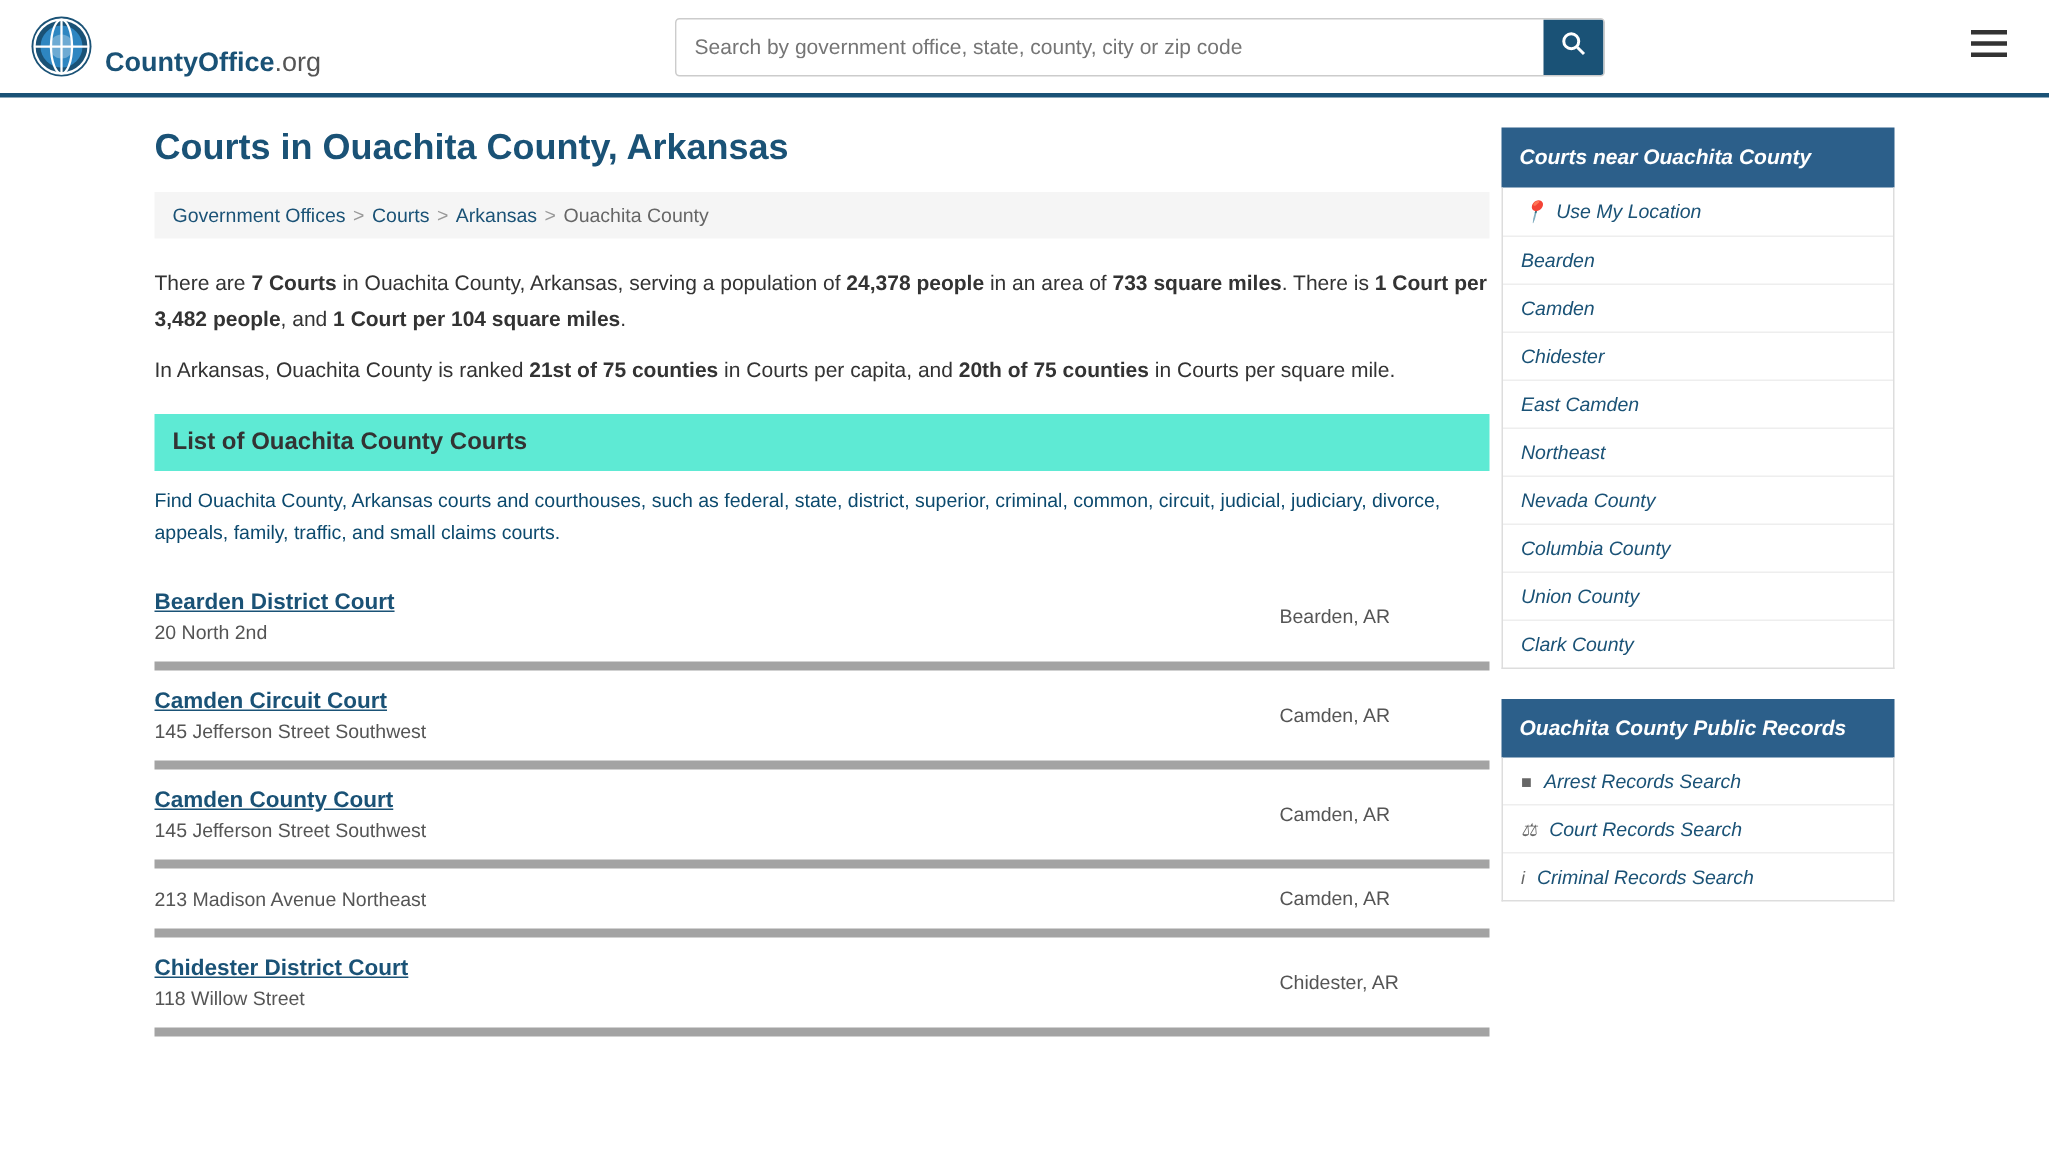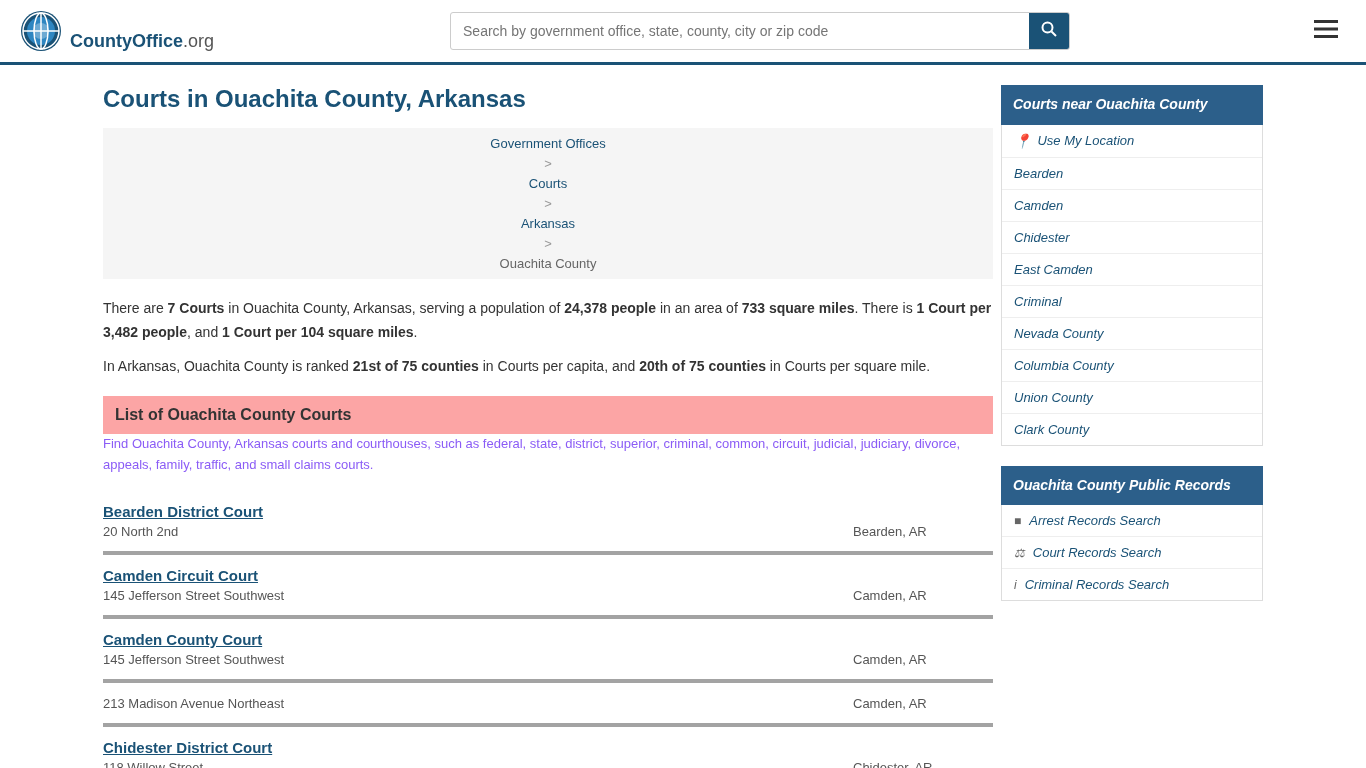--- a/index.html
+++ b/index.html
@@ -79,59 +79,58 @@
     }
     .breadcrumb {
       background: #f5f5f5;
       padding: 8px 12px;
       font-size: 13px;
       color: #666;
       margin-bottom: 18px;
       display: flex;
       align-items: center;
       gap: 5px;
-      flex-direction: column;
     }
     .breadcrumb a {
       color: #1a5276;
       text-decoration: none;
     }
     .breadcrumb .sep {
       color: #999;
     }
     .stats-text {
       font-size: 14px;
       line-height: 1.7;
       margin-bottom: 10px;
       color: #333;
     }
     .stats-text strong {
       font-weight: bold;
     }
 
     .section-header {
-      background: #fca5a5;
+      background: #5eead4;
       padding: 10px 12px;
       font-size: 16px;
       font-weight: bold;
       color: #333;
-      margin: 18px 0 0 0;
+      margin: 18px 0 10px 0;
     }
     .section-desc {
       font-size: 13px;
-      color: #8b5cf6;
+      color: #0c4a6e;
       line-height: 1.6;
       margin-bottom: 15px;
     }
 
     .court-item {
-      border-bottom: 4px solid #a3a3a3;
+      border-bottom: 6px solid #a3a3a3;
       padding: 12px 0;
       display: flex;
-      align-items: flex-end;
+      align-items: center;
     }
     .court-info {
       flex: 1;
     }
     .court-name {
       font-size: 15px;
       font-weight: bold;
       color: #1a5276;
       text-decoration: underline;
       cursor: pointer;
@@ -329,21 +328,21 @@
           <li>
             <a href="#">Camden</a>
           </li>
           <li>
             <a href="#">Chidester</a>
           </li>
           <li>
             <a href="#">East Camden</a>
           </li>
           <li>
-            <a href="#">Criminal</a>
+            <a href="#">Northeast</a>
           </li>
           <li>
             <a href="#">Nevada County</a>
           </li>
           <li>
             <a href="#">Columbia County</a>
           </li>
           <li>
             <a href="#">Union County</a>
           </li>

